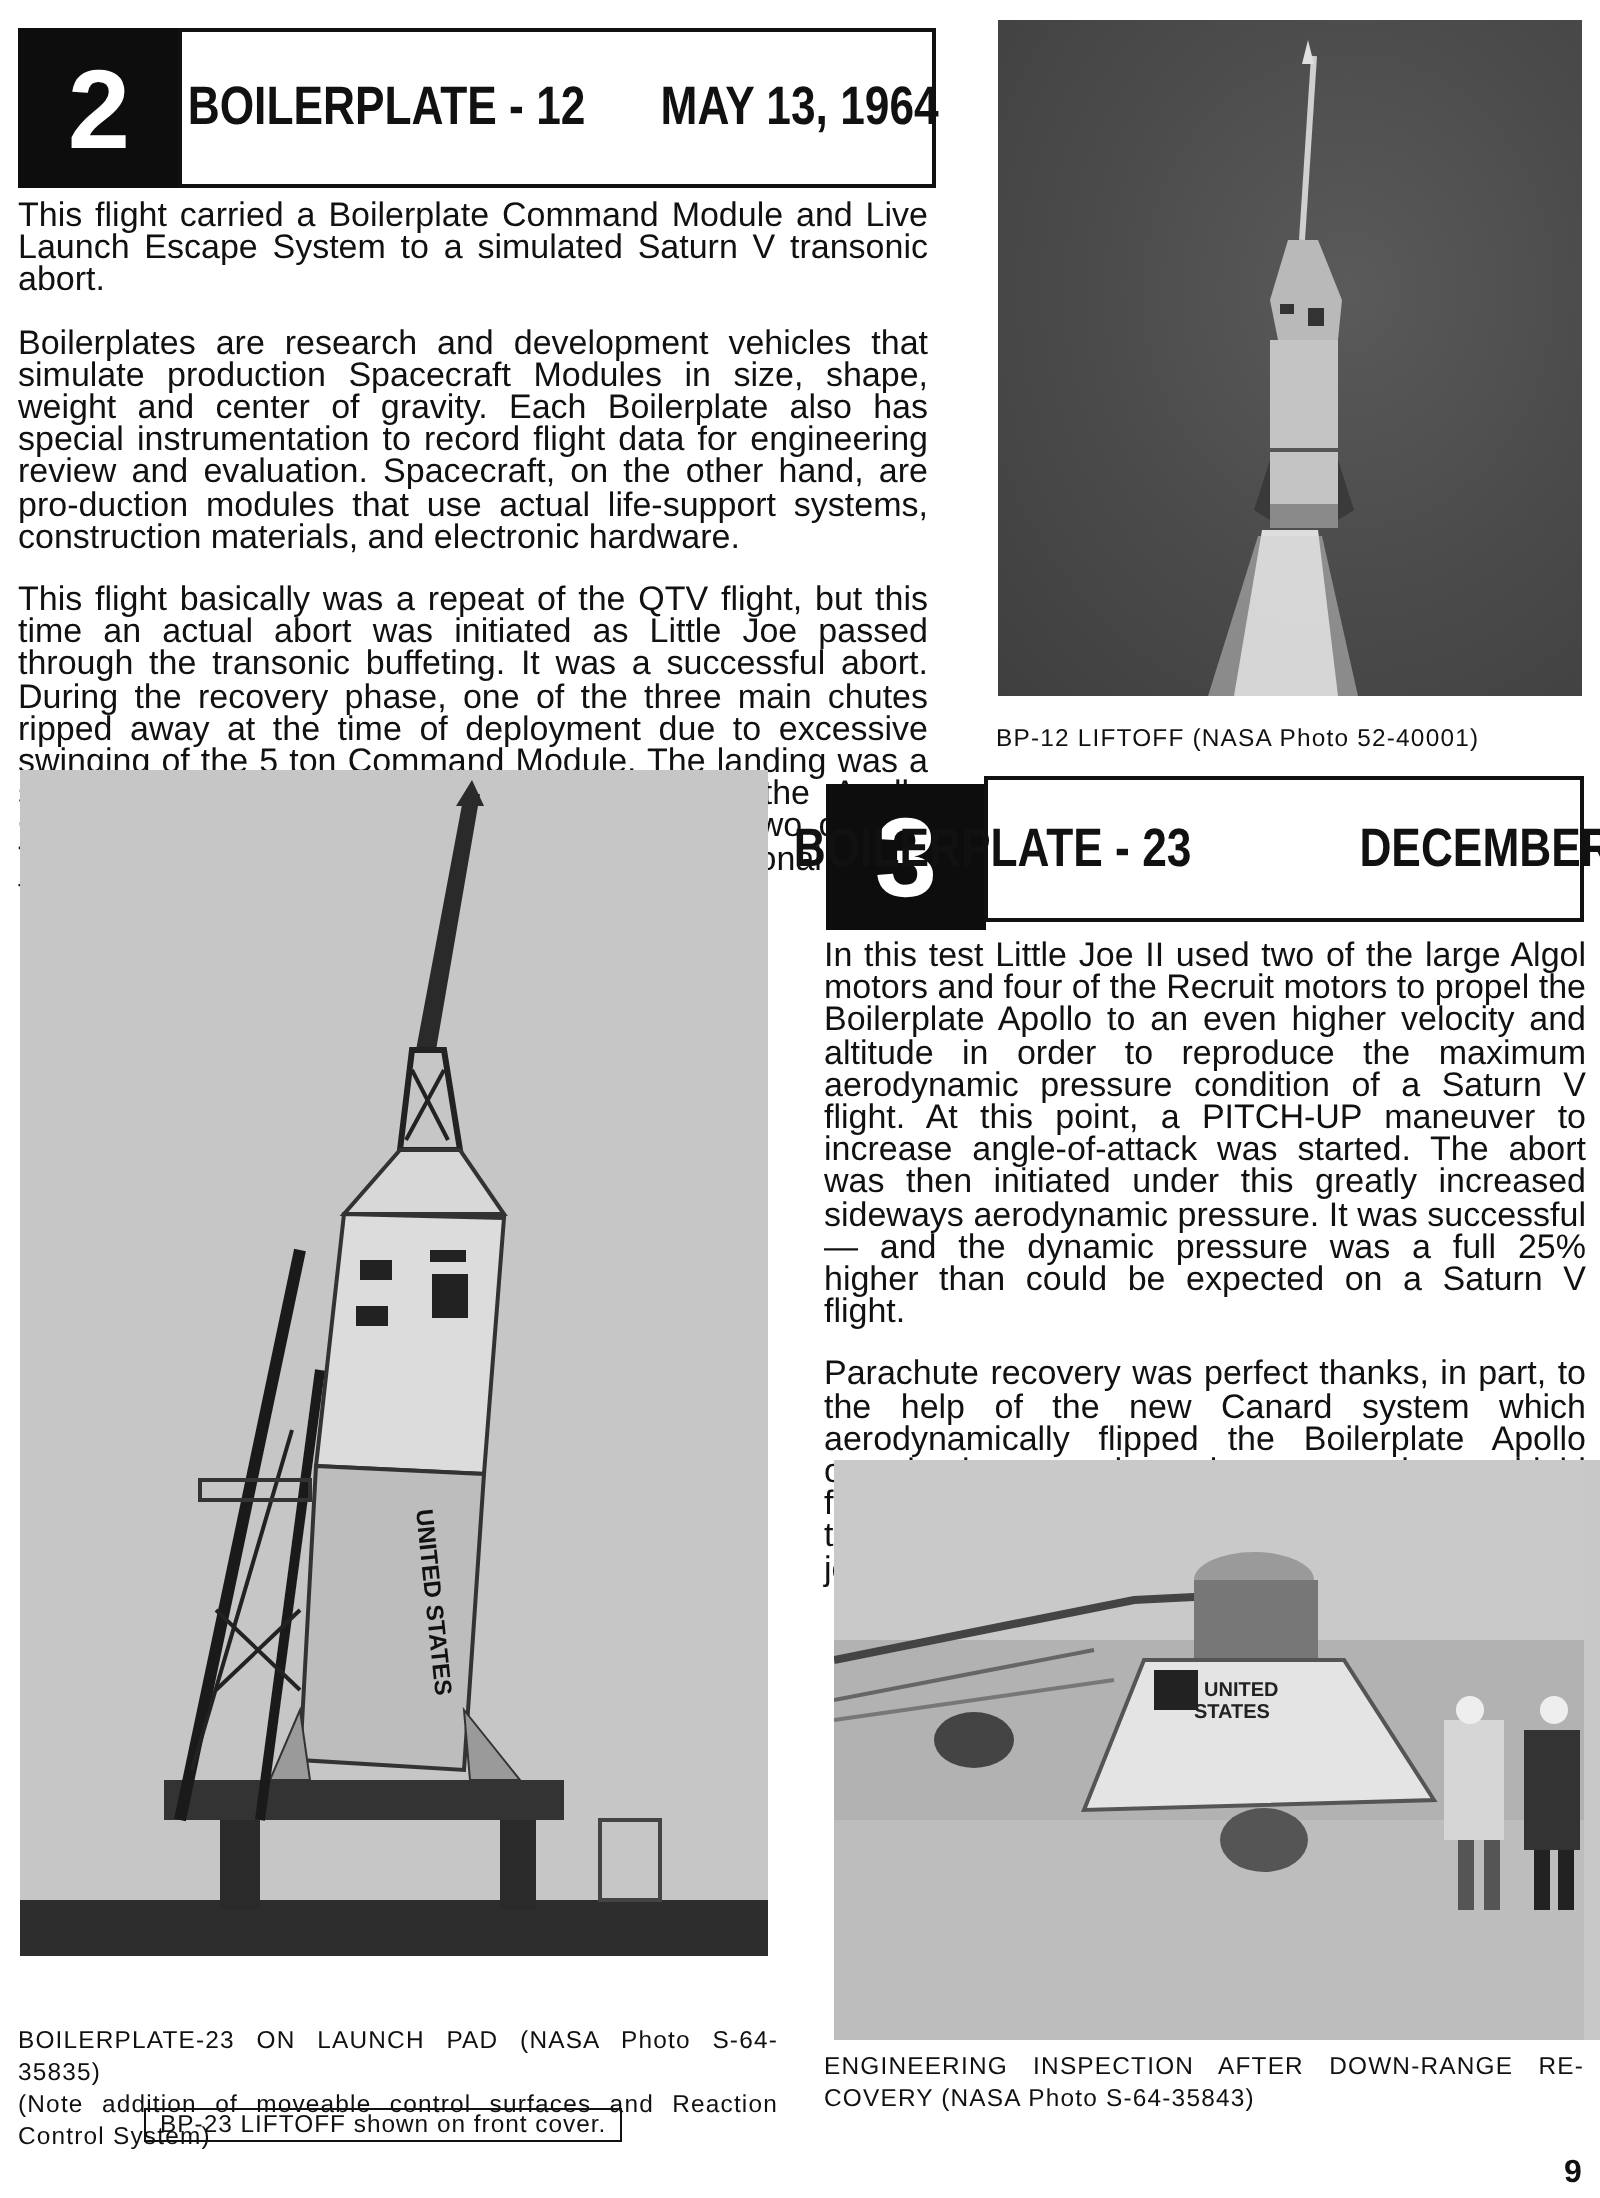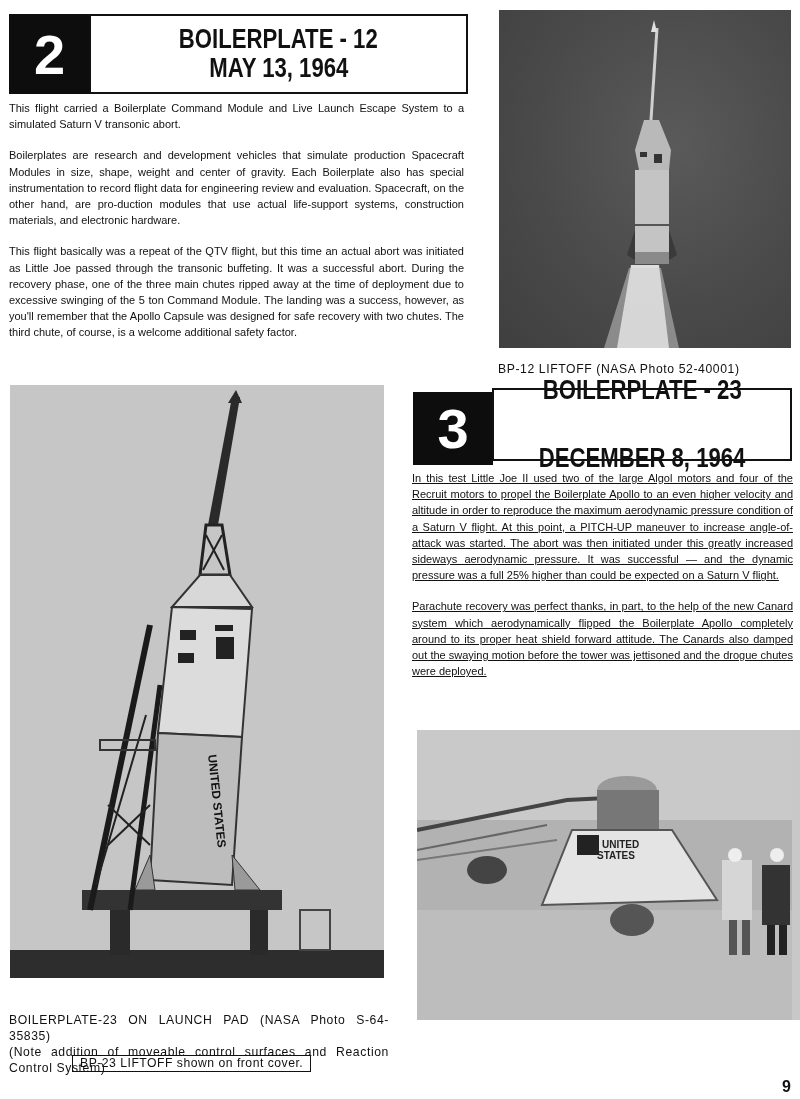--- a/index.html
+++ b/index.html
@@ -2,26 +2,26 @@
 <html><head>
 <meta charset="utf-8">
 <style>
   html, body { margin:0; padding:0; background:#fff; }
   body { width:800px; height:1099px; position:relative; overflow:hidden;
          font-family:"Liberation Sans", sans-serif; color:#111; }
   .abs { position:absolute; }
   .hdr-num { background:#0d0d0d; color:#fff; font-family:"Liberation Sans", sans-serif;
              font-weight:bold; display:flex; align-items:center; justify-content:center;
              font-size:56px; }
-  .hdr-box { border:2px solid #111; background:#fff; display:flex; flex-direction:column;
+  .hdr-box { border:2px solid #111; background:#fff; display:flex; 
              align-items:center; justify-content:center; box-sizing:border-box;
              font-family:"Liberation Sans", sans-serif; font-weight:bold; line-height:1.08;
              transform-origin:center; }
   .hdr-box span { display:block; font-size:27px; letter-spacing:0px; transform:scaleX(0.82); white-space:nowrap; }
-  .para { font-size:11px; line-height:16.2px; text-align:justify; margin:0; }
+  .para { font-size:17px; line-height:16.2px; text-align:justify; margin:0; }
   .caption { font-size:12.2px; line-height:16px; letter-spacing:0.6px; margin:0; }
   .photo { overflow:hidden; }
   .pnum { font-weight:bold; font-size:16px; }
   .note-box { border:1px solid #111; padding:0 7px; font-size:12.2px; line-height:15px; letter-spacing:0.5px; display:inline-block; }
 </style>
 </head>
 <body>
 
 <div class="abs hdr-num" style="left:9px; top:14px; width:81px; height:80px;">
   <span>2</span>
@@ -56,21 +56,21 @@
 <p class="abs caption" style="left:498px; top:361px; width:295px;">BP-12 LIFTOFF (NASA Photo 52-40001)</p>
 
 <div class="abs hdr-num" style="left:413px; top:392px; width:80px; height:73px;">
   <span>3</span>
 </div>
 <div class="abs hdr-box" style="left:492px; top:388px; width:300px; height:73px;gap:39px;">
   <span>BOILERPLATE - 23</span>
   <span>DECEMBER 8, 1964</span>
 </div>
 
-<div class="abs" style="left:412px; top:470px; width:381px;text-decoration:underline;">
+<div class="abs" style="left:412px; top:470px; width:381px;">
   <p class="para">In this test Little Joe II used two of the large Algol motors and four of the Recruit motors to propel the Boilerplate Apollo to an even higher velocity and altitude in order to reproduce the maximum aerodynamic pressure condition of a Saturn V flight.  At this point, a PITCH-UP maneuver to increase angle-of-attack was started.  The abort was then initiated under this greatly increased sideways aerodynamic pressure.  It was successful — and the dynamic pressure was a full 25% higher than could be expected on a Saturn V flight.</p>
   <p class="para" style="margin-top:15px;">Parachute recovery was perfect thanks, in part, to the help of the new Canard system which aerodynamically flipped the Boilerplate Apollo completely around to its proper heat shield forward attitude.  The Canards also damped out the swaying motion before the tower was jettisoned and the drogue chutes were deployed.</p>
 </div>
 
 <div class="abs photo" style="left:10px; top:385px; width:374px; height:593px; background:#c4c4c4;">
   <svg width="374" height="593" viewBox="0 0 374 593">
     <rect x="0" y="0" width="374" height="593" fill="#c6c6c6"></rect>
 
     <polygon points="222,12 230,12 208,140 198,140" fill="#2a2a2a"></polygon>
     <polygon points="226,5 218,18 232,18" fill="#2a2a2a"></polygon>
@@ -137,15 +137,16 @@
     <rect x="312" y="190" width="8" height="35" fill="#555"></rect>
     <rect x="325" y="190" width="8" height="35" fill="#555"></rect>
     <rect x="350" y="195" width="8" height="30" fill="#222"></rect>
     <rect x="362" y="195" width="8" height="30" fill="#222"></rect>
     <ellipse cx="215" cy="190" rx="22" ry="16" fill="#555"></ellipse>
     <ellipse cx="70" cy="140" rx="20" ry="14" fill="#444"></ellipse>
   </svg>
 </div>
 
 <div class="abs" style="left:412px; top:1025px; width:380px;">
+  <p class="caption" style="text-align:justify;">ENGINEERING INSPECTION AFTER DOWN-RANGE RE-COVERY (NASA Photo S-64-35843)</p>
 </div>
 
 <div class="abs pnum" style="left:782px; top:1078px;">9</div>
 
 </body></html>

